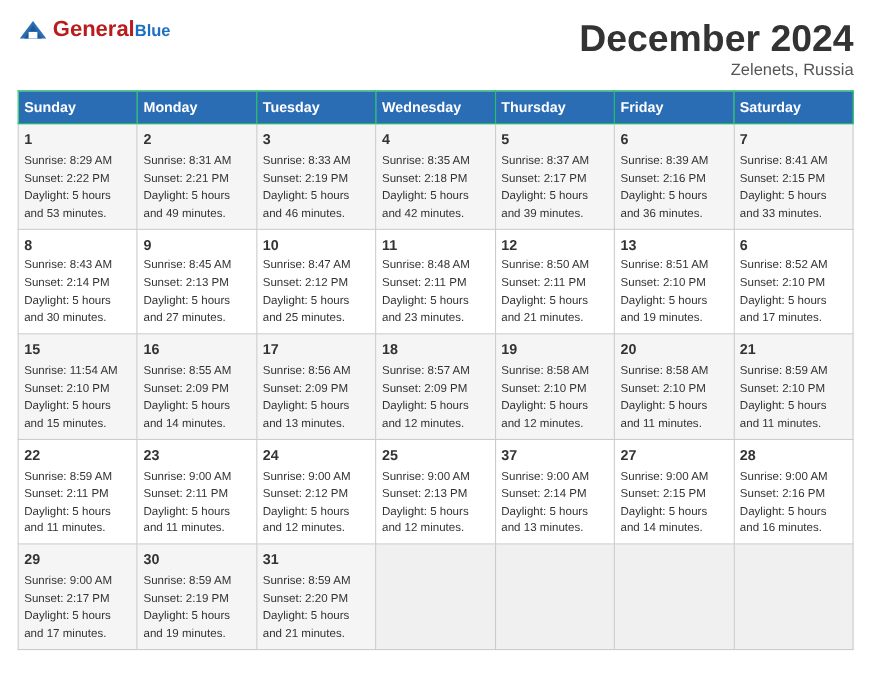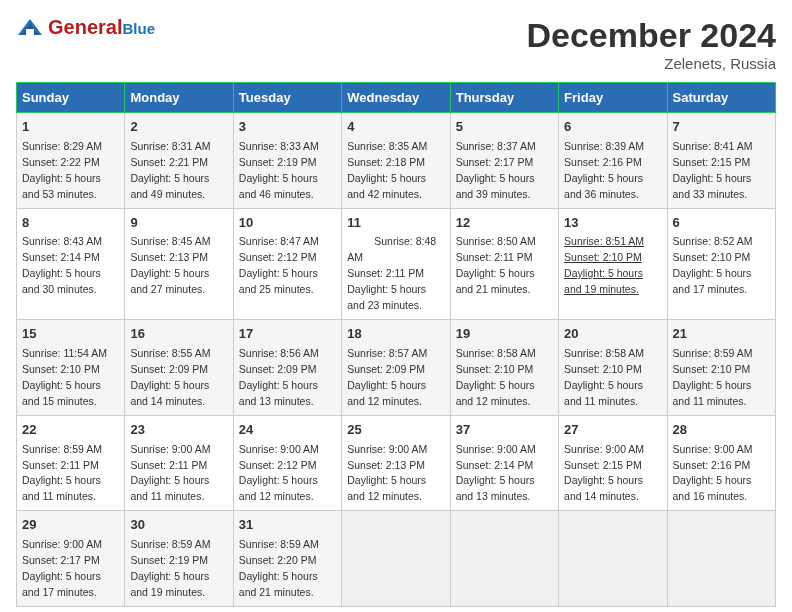--- a/index.html
+++ b/index.html
@@ -143,29 +143,29 @@
 Daylight: 5 hours
 and 30 minutes.</span></td>
         <td><span class="day-num">9</span><span class="day-info" style="white-space: pre-line;">Sunrise: 8:45 AM
 Sunset: 2:13 PM
 Daylight: 5 hours
 and 27 minutes.</span></td>
         <td><span class="day-num">10</span><span class="day-info" style="white-space: pre-line;">Sunrise: 8:47 AM
 Sunset: 2:12 PM
 Daylight: 5 hours
 and 25 minutes.</span></td>
-        <td><span class="day-num">11</span><span class="day-info" style="white-space: pre-line; margin-left: 27px;">Sunrise: 8:48 AM
+        <td><span class="day-num">11</span><span class="day-info" style="white-space: pre-line;">Sunrise: 8:48 AM
 Sunset: 2:11 PM
 Daylight: 5 hours
 and 23 minutes.</span></td>
         <td><span class="day-num">12</span><span class="day-info" style="white-space: pre-line;">Sunrise: 8:50 AM
 Sunset: 2:11 PM
 Daylight: 5 hours
 and 21 minutes.</span></td>
-        <td><span class="day-num">13</span><span class="day-info" style="white-space: pre-line; text-decoration: underline;">Sunrise: 8:51 AM
+        <td><span class="day-num">13</span><span class="day-info" style="white-space: pre-line;">Sunrise: 8:51 AM
 Sunset: 2:10 PM
 Daylight: 5 hours
 and 19 minutes.</span></td>
         <td><span class="day-num">6</span><span class="day-info" style="white-space: pre-line;">Sunrise: 8:52 AM
 Sunset: 2:10 PM
 Daylight: 5 hours
 and 17 minutes.</span></td>
       </tr>
       <tr>
         <td><span class="day-num">15</span><span class="day-info" style="white-space: pre-line;">Sunrise: 11:54 AM

